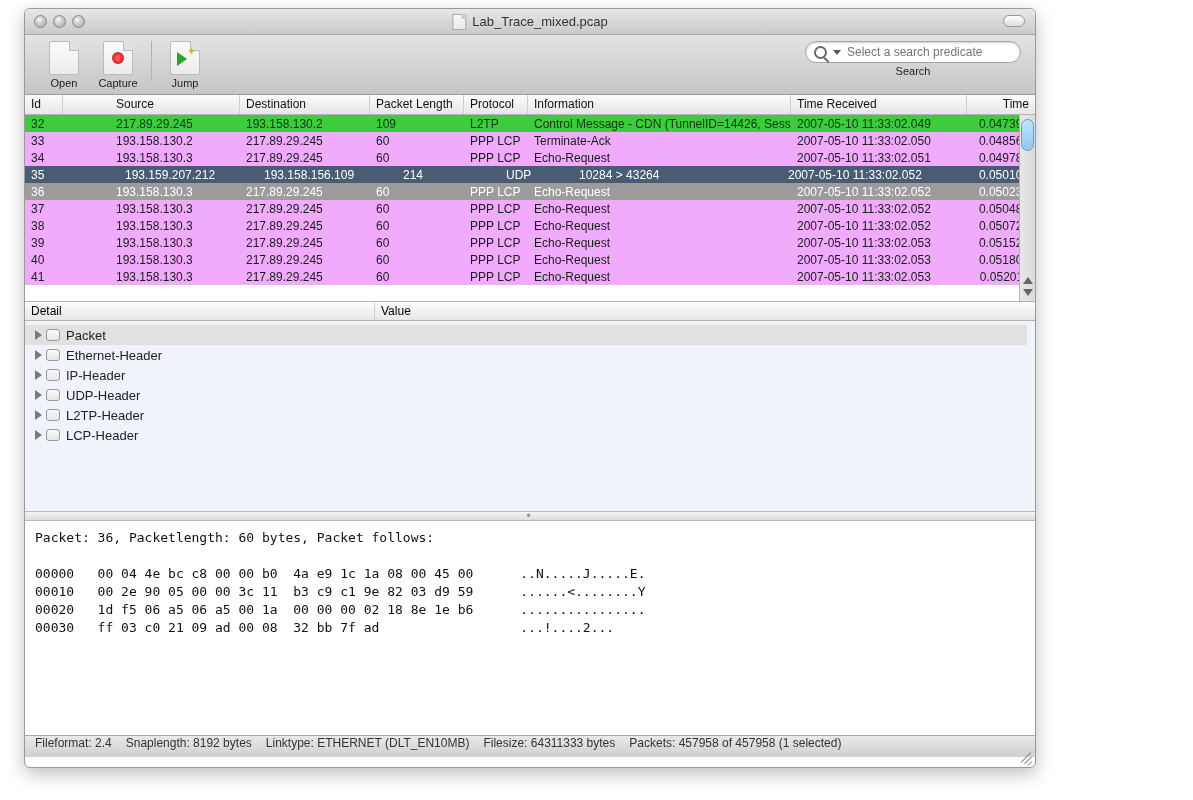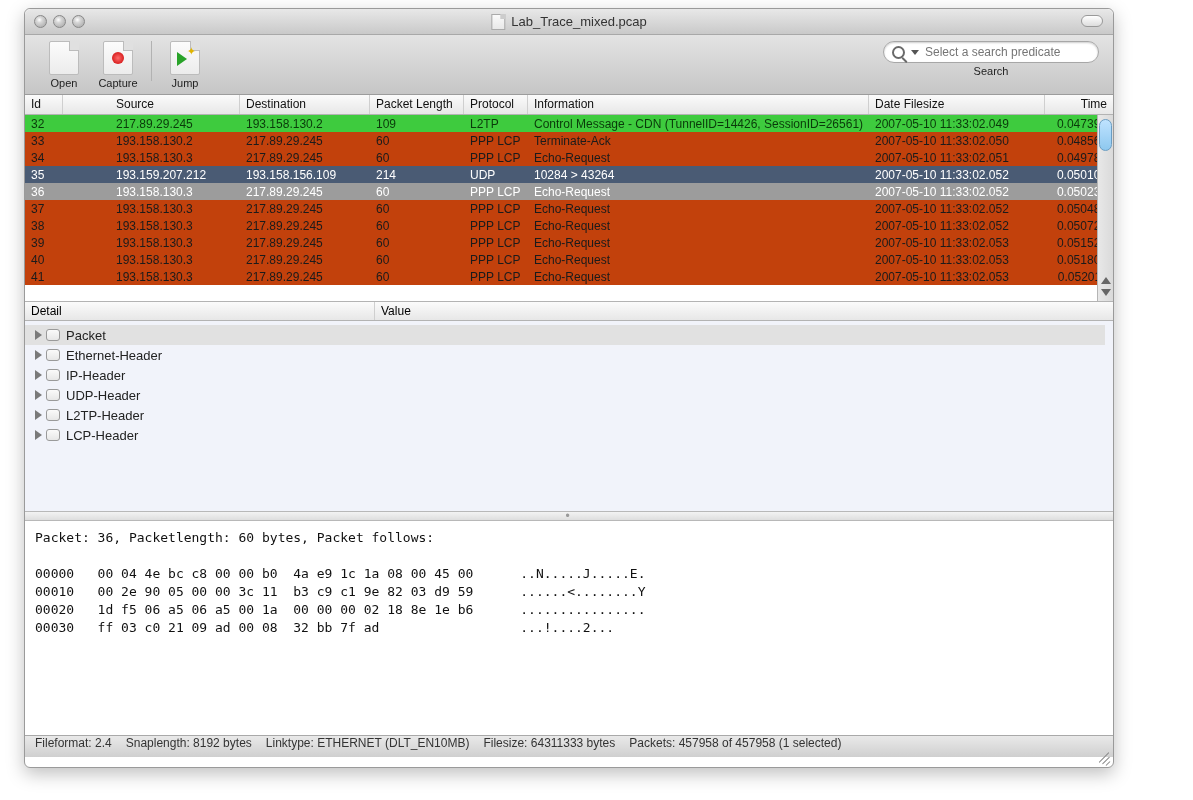--- a/index.html
+++ b/index.html
@@ -1,17 +1,17 @@
 <!DOCTYPE html>
 <html><head>
 <meta charset="utf-8">
 <style>
   * { box-sizing: border-box; margin: 0; padding: 0; }
   html,body { width:1193px; height:800px; font-family:"Lucida Grande","Helvetica Neue",Arial,sans-serif; font-size:12px; background:#fff; }
-  .window { position:absolute; left:24px; top:8px; width:1090px; height:760px; border:1px solid #9a9a9a; border-radius:6px; box-shadow:0 6px 18px rgba(0,0,0,.25); overflow:hidden; background:#fff; }
+  .window { position:absolute; left:24px; top:8px; width:1012px; height:760px; border:1px solid #9a9a9a; border-radius:6px; box-shadow:0 6px 18px rgba(0,0,0,.25); overflow:hidden; background:#fff; }
   .titlebar { height:26px; background:linear-gradient(#e8e8e8,#c9c9c9); border-bottom:1px solid #a8a8a8; display:flex; align-items:center; position:relative; border-radius:6px 6px 0 0; }
   .traffic { display:flex; gap:6px; margin-left:9px; }
   .tl { width:13px; height:13px; border-radius:50%; background:radial-gradient(circle at 40% 35%, #fff 0%, #d6d6d6 30%, #b8b8b8 70%); border:1px solid #888; }
   .title { position:absolute; left:50%; transform:translateX(-50%); display:flex; align-items:center; gap:6px; color:#333; font-size:13px; }
   .docicon { width:14px; height:16px; background:linear-gradient(#fafafa,#e8e8e8); border:1px solid #aaa; position:relative; }
   .docicon:before { content:""; position:absolute; right:-1px; top:-1px; width:5px; height:5px; background:#ccc; }
   .pill { position:absolute; right:10px; top:6px; width:22px; height:12px; border-radius:6px; background:linear-gradient(#fff,#ddd); border:1px solid #999; }
   .toolbar { height:60px; background:linear-gradient(#e3e3e3,#c6c6c6); border-bottom:1px solid #9c9c9c; display:flex; align-items:flex-start; padding:6px 12px 0 12px; position:relative; }
   .tbtn { display:flex; flex-direction:column; align-items:center; width:54px; }
   .tbtn .ic { width:30px; height:34px; background:linear-gradient(#fcfcfc,#ececec); border:1px solid #bcbcbc; border-radius:2px; position:relative; }
@@ -29,23 +29,23 @@
   .searchfield input { border:none; outline:none; font-size:12px; color:#999; flex:1; background:transparent; }
   .searchlbl { font-size:11px; color:#222; margin-top:2px; }
   .colhead { height:20px; background:linear-gradient(#fbfbfb,#e7e7e7); border-bottom:1px solid #b3b3b3; display:flex; font-size:12px; color:#111; }
   .colhead .c, .row .c { border-right:1px solid #cfcfcf; padding:2px 6px; white-space:nowrap; overflow:hidden; }
   .c-id{width:38px;} .c-src{width:130px;margin-left:47px;} .c-dst{width:130px;} .c-len{width:94px;} .c-proto{width:64px;} .c-info{flex:1;} .c-date{width:176px;} .c-time{width:68px;text-align:right;}
   .tablewrap { height:186px; overflow:hidden; position:relative; }
   .table { font-family:Liberation Sans, sans-serif; font-size:12px; }
   .row { height:17px; display:flex; align-items:center; }
   .row .c { border-right:none; }
   .row .c.c-id{padding-left:6px;}
-  .row-olive   { background:#c2410c; color:#1b1b1b; }
+  .row-olive   { background:#f0abfc; color:#1b1b1b; }
   .row-green   { background:#3ecb3e; color:#0a3a0a; }
-  .row-navy    { background:#4a5b74; color:#fff; }
+  .row-navy    { background:#4a5b74; color:#fff;gap:9px; }
   .row-sel     { background:#9c9c9c; color:#fff; }
   .tscroll { position:absolute; right:0; top:0; width:16px; height:100%; background:linear-gradient(90deg,#e8e8e8,#dadada); border-left:1px solid #b5b5b5; }
   .tscroll .thumb{ position:absolute; right:1px; top:4px; width:13px; height:32px; border-radius:7px; background:linear-gradient(#bfe3ff,#8ec8ef); border:1px solid #6a9dc3; }
   .tscroll .ar { position:absolute; left:2px; width:11px; height:11px; }
   .tscroll .ar.up{ bottom:14px; } .tscroll .ar.dn{ bottom:2px; }
   .tscroll .ar:before{content:"";display:block;width:0;height:0;margin:1px auto;border-left:5px solid transparent;border-right:5px solid transparent;}
   .tscroll .ar.up:before{border-bottom:7px solid #666;}
   .tscroll .ar.dn:before{border-top:7px solid #666;}
   .detailhead { height:20px; background:linear-gradient(#fbfbfb,#e7e7e7); border-top:1px solid #b3b3b3; border-bottom:1px solid #b3b3b3; display:flex; }
   .detailhead .dc{ padding:2px 6px; border-right:1px solid #cfcfcf; }
@@ -109,21 +109,21 @@
     </div>
   </div>
 
   <div class="colhead">
     <div class="c c-id">Id</div>
     <div class="c c-src">Source</div>
     <div class="c c-dst">Destination</div>
     <div class="c c-len">Packet Length</div>
     <div class="c c-proto">Protocol</div>
     <div class="c c-info">Information</div>
-    <div class="c c-date">Date Filesize</div>
+    <div class="c c-date">Time Received</div>
     <div class="c c-time" style="border-right:none;">Time</div>
   </div>
 
   <div class="tablewrap">
     <div class="table" id="rows">
         <div class="row row-green">
           <div class="c c-id">32</div>
           <div class="c c-src">217.89.29.245</div>
           <div class="c c-dst">193.158.130.2</div>
           <div class="c c-len">109</div>

